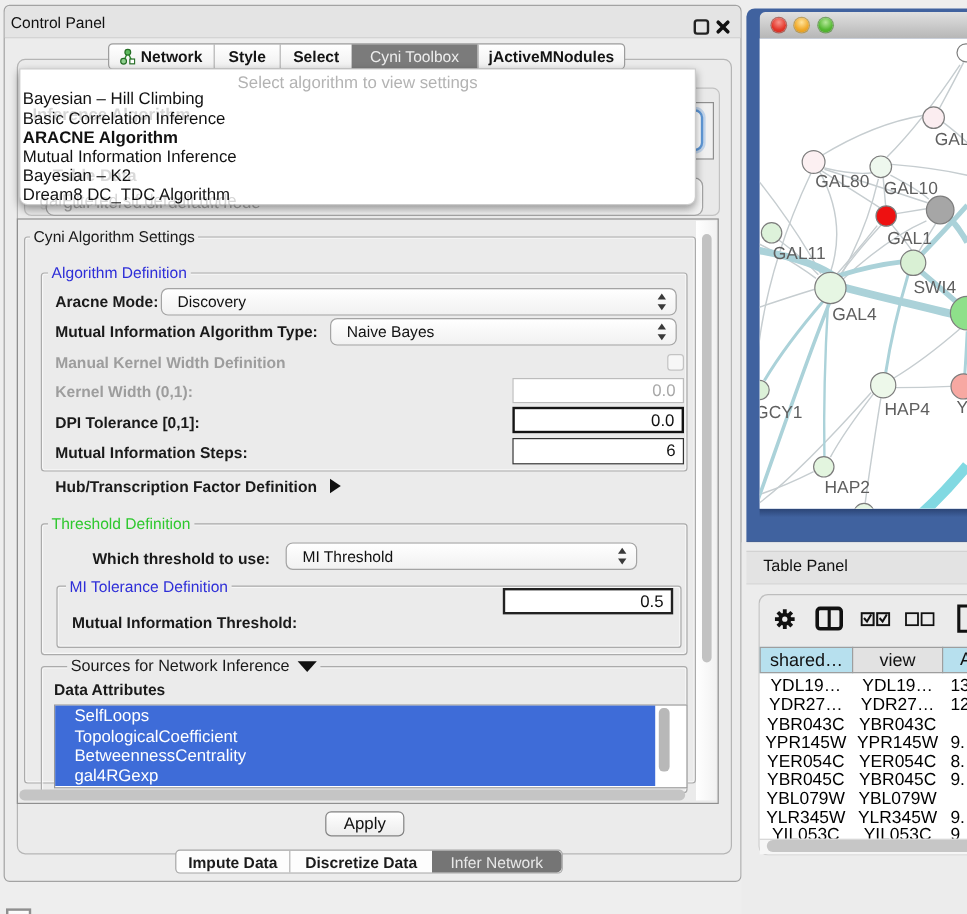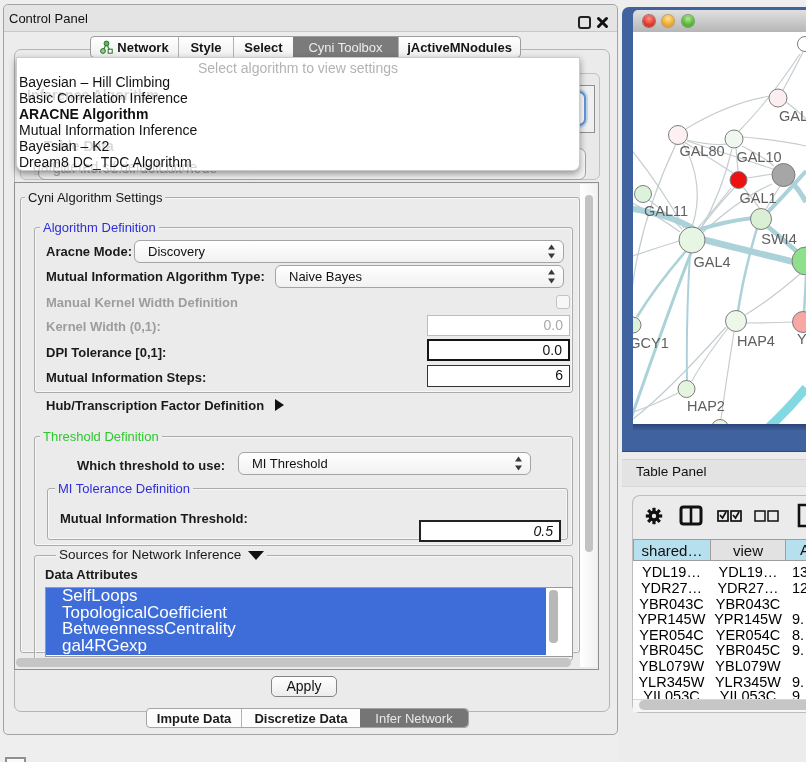--- a/index.html
+++ b/index.html
@@ -107,28 +107,28 @@
         <svg style="position:absolute;right:7px;top:3px;" width="9" height="15" viewBox="0 0 9 15">
             <path d="M4.5 0.5 L8 5.5 H1 Z" fill="#3a3a3a"></path>
             <path d="M4.5 14.5 L8 9.5 H1 Z" fill="#3a3a3a"></path>
           </svg>
         </div>
 
       <div class="grp" style="left:31px;top:304px;width:519px;height:50px;"></div>
       <div class="grptitle" style="left:39px;top:297px;color:#2e2ed8;">MI Tolerance Definition</div>
 
       <div class="lbl" style="left:44px;top:327px;">Mutual Information Threshold:</div>
-      <div class="field" style="left:403px;top:336px;width:142px;height:22px;border:2px solid #222;line-height:18px;padding-right:6px;font-style:italic;">0.5</div>
+      <div class="field" style="left:403px;top:306px;width:142px;height:22px;border:2px solid #222;line-height:18px;padding-right:6px;">0.5</div>
 
       <div class="grp" style="left:18px;top:371px;width:537px;height:104px;"></div>
       <div class="grptitle" style="left:26px;top:363px;color:#1a1a1a;font-size:13.5px;margin-left:14px;">Sources for Network Inference <span style="display:inline-block;width:0;height:0;border-left:8px solid transparent;border-right:8px solid transparent;border-top:9px solid #111;margin-left:3px;vertical-align:middle;"></span></div>
 
       <div class="lbl" style="left:29px;top:383px;">Data Attributes</div>
       <div class="abs" style="left:29px;top:403px;width:528px;height:70px;background:#fff;border:1px solid #9a9a9a;box-sizing:border-box;"></div>
-      <div class="abs" style="left:30px;top:404px;width:500px;height:67px;background:#3e6cd8;color:#fff;font-size:17px;line-height:16.5px;padding-left:16px;box-sizing:border-box;overflow:hidden;">SelfLoops<br>TopologicalCoefficient<br>BetweennessCentrality<br>gal4RGexp</div>
+      <div class="abs" style="left:30px;top:404px;width:500px;height:67px;background:#3e6cd8;color:#fff;font-size:14px;line-height:16.5px;padding-left:16px;box-sizing:border-box;overflow:hidden;">SelfLoops<br>TopologicalCoefficient<br>BetweennessCentrality<br>gal4RGexp</div>
       <div class="abs" style="left:533px;top:406px;width:9px;height:53px;background:#b8b8b8;border-radius:4px;"></div>
 
       <div class="abs" style="left:0px;top:474px;width:555px;height:9px;background:#c5c5c5;border-radius:4.5px;"></div>
     </div>
 
     <div class="abs" style="left:576px;top:179px;width:17px;height:483px;background:linear-gradient(90deg,#ffffff,#f2f2f2);"></div>
     <div class="abs" style="left:581px;top:190px;width:8px;height:357px;background:#c2c2c2;border-radius:4px;"></div>
 
     <div class="abs" style="left:267px;top:671px;width:64px;height:19px;background:linear-gradient(#ffffff,#ececec);border:1.5px solid #848484;border-radius:5px;text-align:center;font-size:14px;color:#111;line-height:19px;">Apply</div>
 

